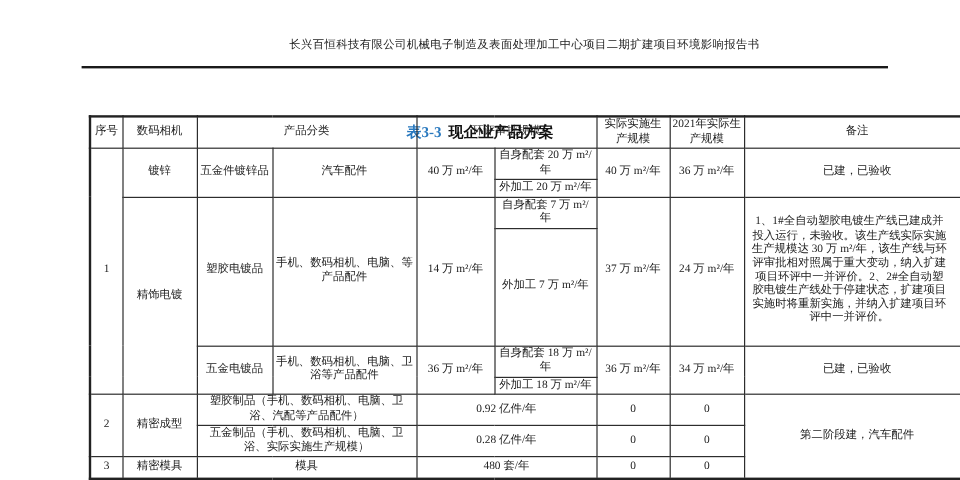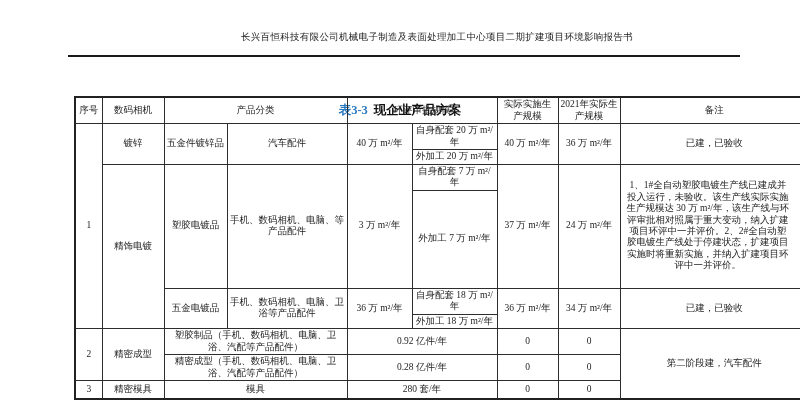--- a/index.html
+++ b/index.html
@@ -128,21 +128,21 @@
       </tr>
 
       <tr style="height:11px">
         <td>外加工 20 万 m²/年</td>
       </tr>
 
       <tr style="height:15px">
         <td rowspan="4">精饰电镀</td>
         <td rowspan="2">塑胶电镀品</td>
         <td rowspan="2">手机、数码相机、电脑、等产品配件</td>
-        <td rowspan="2">3 万 m²/年</td>
+        <td rowspan="2">14 万 m²/年</td>
         <td>自身配套 7 万 m²/年</td>
         <td rowspan="2">37 万 m²/年</td>
         <td rowspan="2">24 万 m²/年</td>
         <td rowspan="2" class="remark-long">1、1#全自动塑胶电镀生产线已建成并投入运行，未验收。该生产线实际实施生产规模达 30 万 m²/年，该生产线与环评审批相对照属于重大变动，纳入扩建项目环评中一并评价。2、2#全自动塑胶电镀生产线处于停建状态，扩建项目实施时将重新实施，并纳入扩建项目环评中一并评价。</td>
       </tr>
 
       <tr style="height:98px">
         <td>外加工 7 万 m²/年</td>
       </tr>
 
@@ -164,30 +164,30 @@
         <td rowspan="2">2</td>
         <td rowspan="2">精密成型</td>
         <td colspan="2">塑胶制品（手机、数码相机、电脑、卫浴、汽配等产品配件）</td>
         <td colspan="2">0.92 亿件/年</td>
         <td>0</td>
         <td>0</td>
         <td rowspan="3">第二阶段建，汽车配件</td>
       </tr>
 
       <tr style="height:22px">
-        <td colspan="2">精密成型（手机、数码相机、电脑、卫浴、汽配等产品配件）</td>
+        <td colspan="2">五金制品（手机、数码相机、电脑、卫浴、实际实施生产规模）</td>
         <td colspan="2">0.28 亿件/年</td>
         <td>0</td>
         <td>0</td>
       </tr>
 
       <tr style="height:18px">
         <td>3</td>
         <td>精密模具</td>
         <td colspan="2">模具</td>
-        <td colspan="2">280 套/年</td>
+        <td colspan="2">480 套/年</td>
         <td>0</td>
         <td>0</td>
       </tr>
     </tbody>
       </table>
   </div>
 </div>
 
 </body></html>

